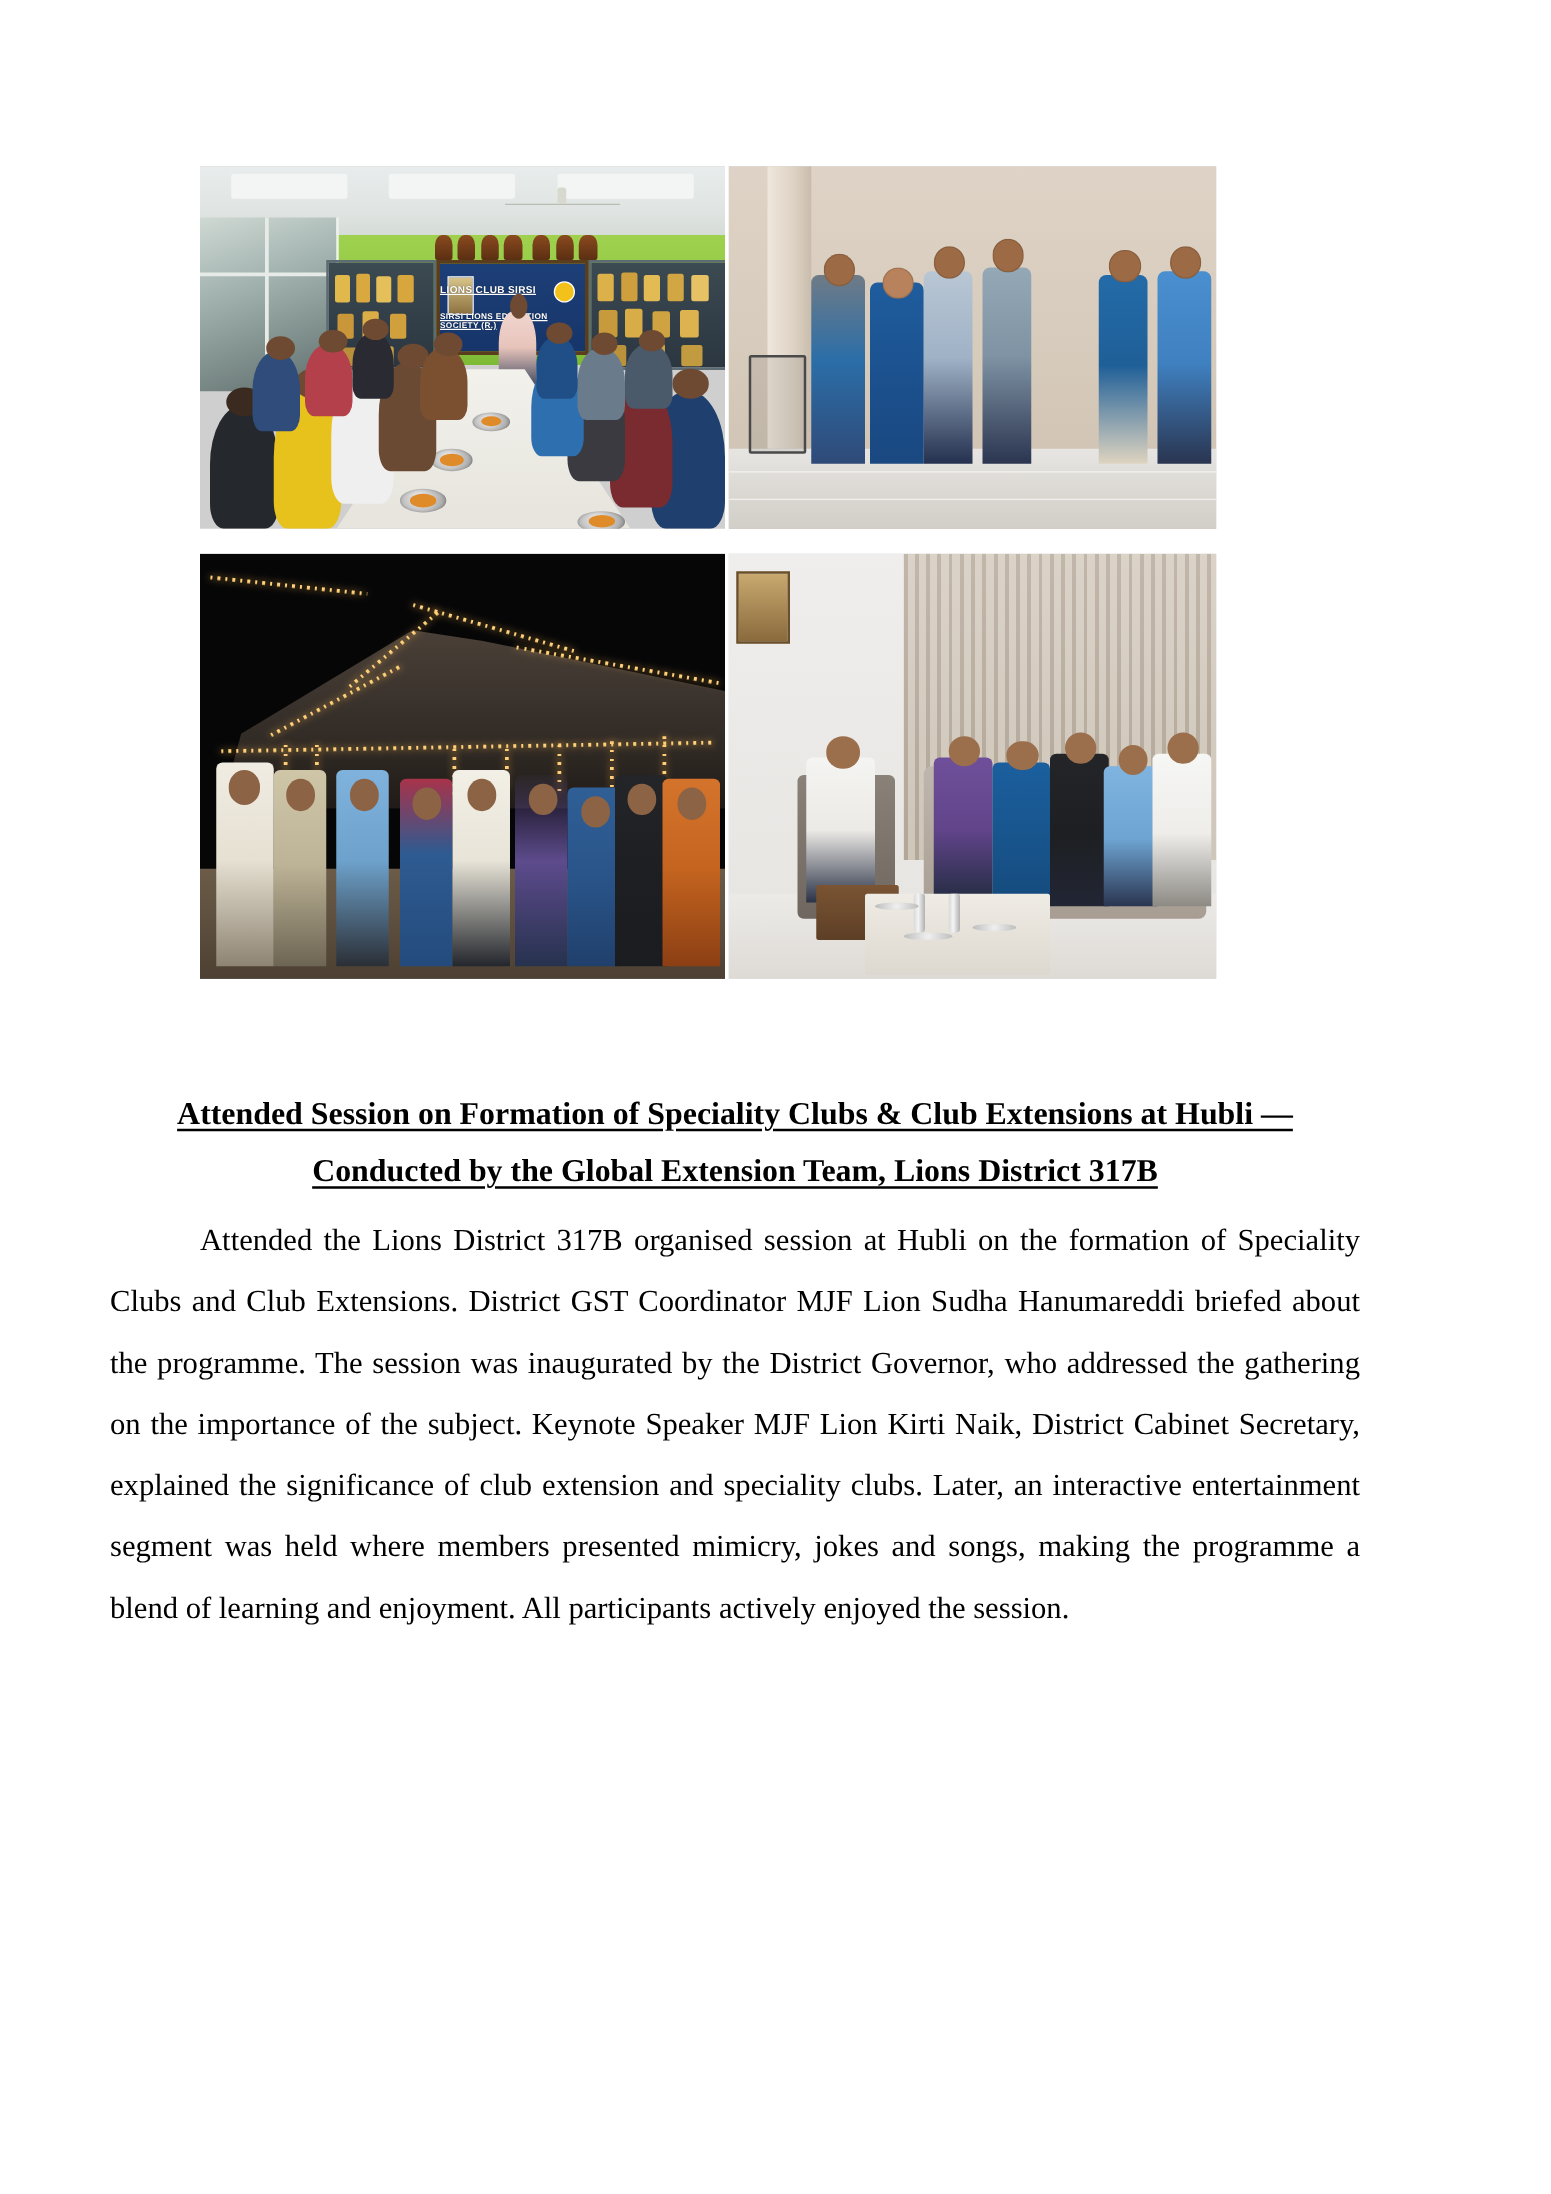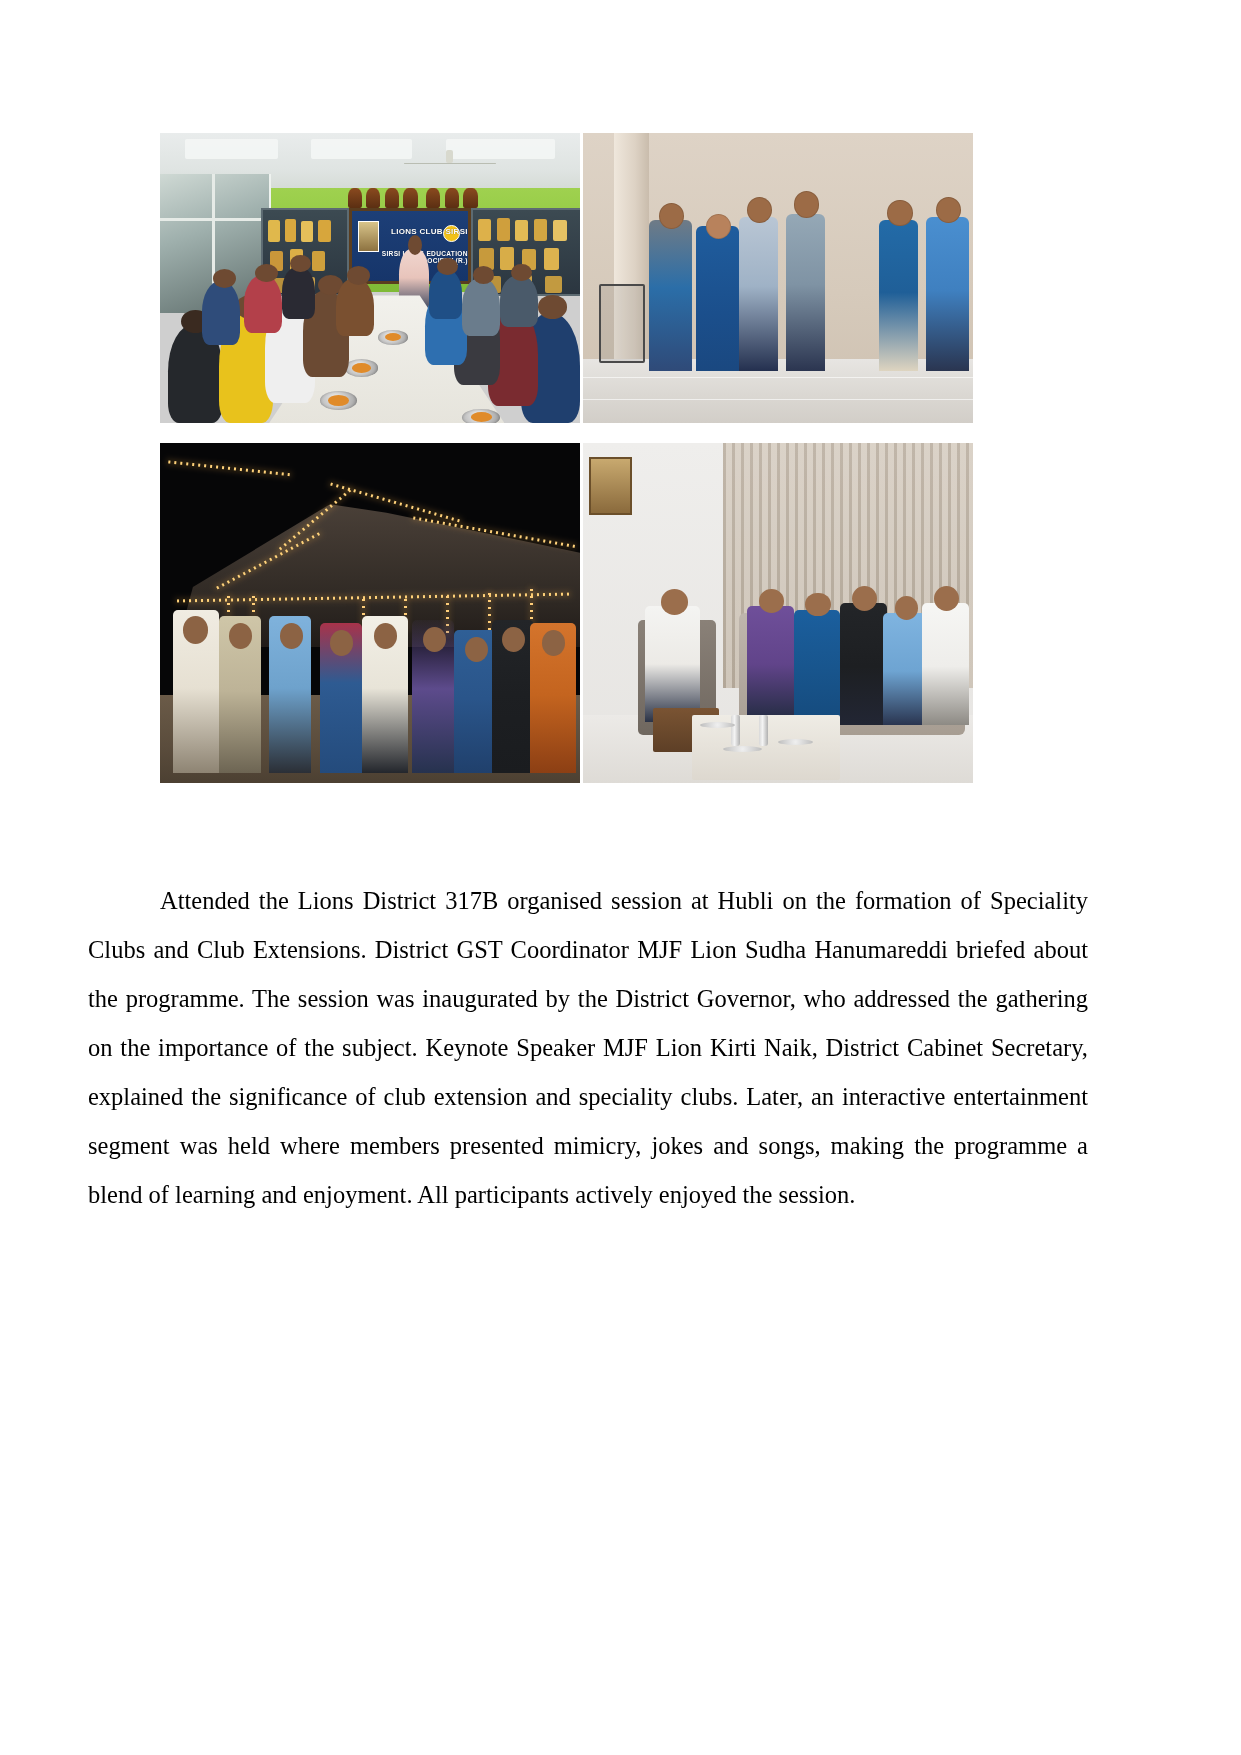--- a/index.html
+++ b/index.html
@@ -101,24 +101,25 @@
     position:absolute; border-radius: 2px;
   }
   .p1-board {
     left: 45%; top: 26%; width: 29%; height: 26%;
     background: linear-gradient(180deg, #1d3f77 0%, #16356a 100%);
     border: 3px solid #5a3d1f;
     box-sizing: border-box;
   }
   .p1-board-t1, .p1-board-t2 {
     position: absolute; left: 0; width: 100%;
-    text-align: right; color: #ffffff;
+    text-align: left; color: #ffffff;
     font-family: "Liberation Sans", sans-serif;
     font-weight: 700; letter-spacing: .3px;
     text-shadow: 0 0 1px rgba(0,0,0,.6);
+    text-decoration: underline;
   }
   .p1-board-t1 { top: 22%; font-size: 8px; }
   .p1-board-t2 { top: 55%; font-size: 6.6px; }
   .p1-board-logo {
     position:absolute; right: 7%; top: 20%;
     width: 15px; height: 15px; border-radius: 50%;
     background: #f2c21a; border: 1.5px solid #ffffff;
   }
   .p1-board-pic {
     position:absolute; left: 5%; top: 14%; width: 17%; height: 42%;
@@ -552,16 +553,20 @@
           <div class="ly p4-flask" style="left:45%;top:80%;height:9%;"></div>
           <div class="ly p4-snackplate" style="left:30%;top:82%;width:9%;"></div>
           <div class="ly p4-snackplate" style="left:36%;top:89%;width:10%;"></div>
           <div class="ly p4-snackplate" style="left:50%;top:87%;width:9%;"></div>
         </div>
       </div>
     </div>
   </div>
 
   <div class="text-block">
+    <h1 class="doc-title">
+      <span class="tline">Attended Session on Formation of Speciality Clubs &amp; Club Extensions at Hubli —</span><br>
+      <span class="tline">Conducted by the Global Extension Team, Lions District 317B</span>
+    </h1>
     <p class="doc-body">Attended the Lions District 317B organised session at Hubli on the formation of Speciality Clubs and Club Extensions. District GST Coordinator MJF Lion Sudha Hanumareddi briefed about the programme. The session was inaugurated by the District Governor, who addressed the gathering on the importance of the subject. Keynote Speaker MJF Lion Kirti Naik, District Cabinet Secretary, explained the significance of club extension and speciality clubs. Later, an interactive entertainment segment was held where members presented mimicry, jokes and songs, making the programme a blend of learning and enjoyment. All participants actively enjoyed the session.</p>
   </div>
 
 </div>
 
 </body></html>

